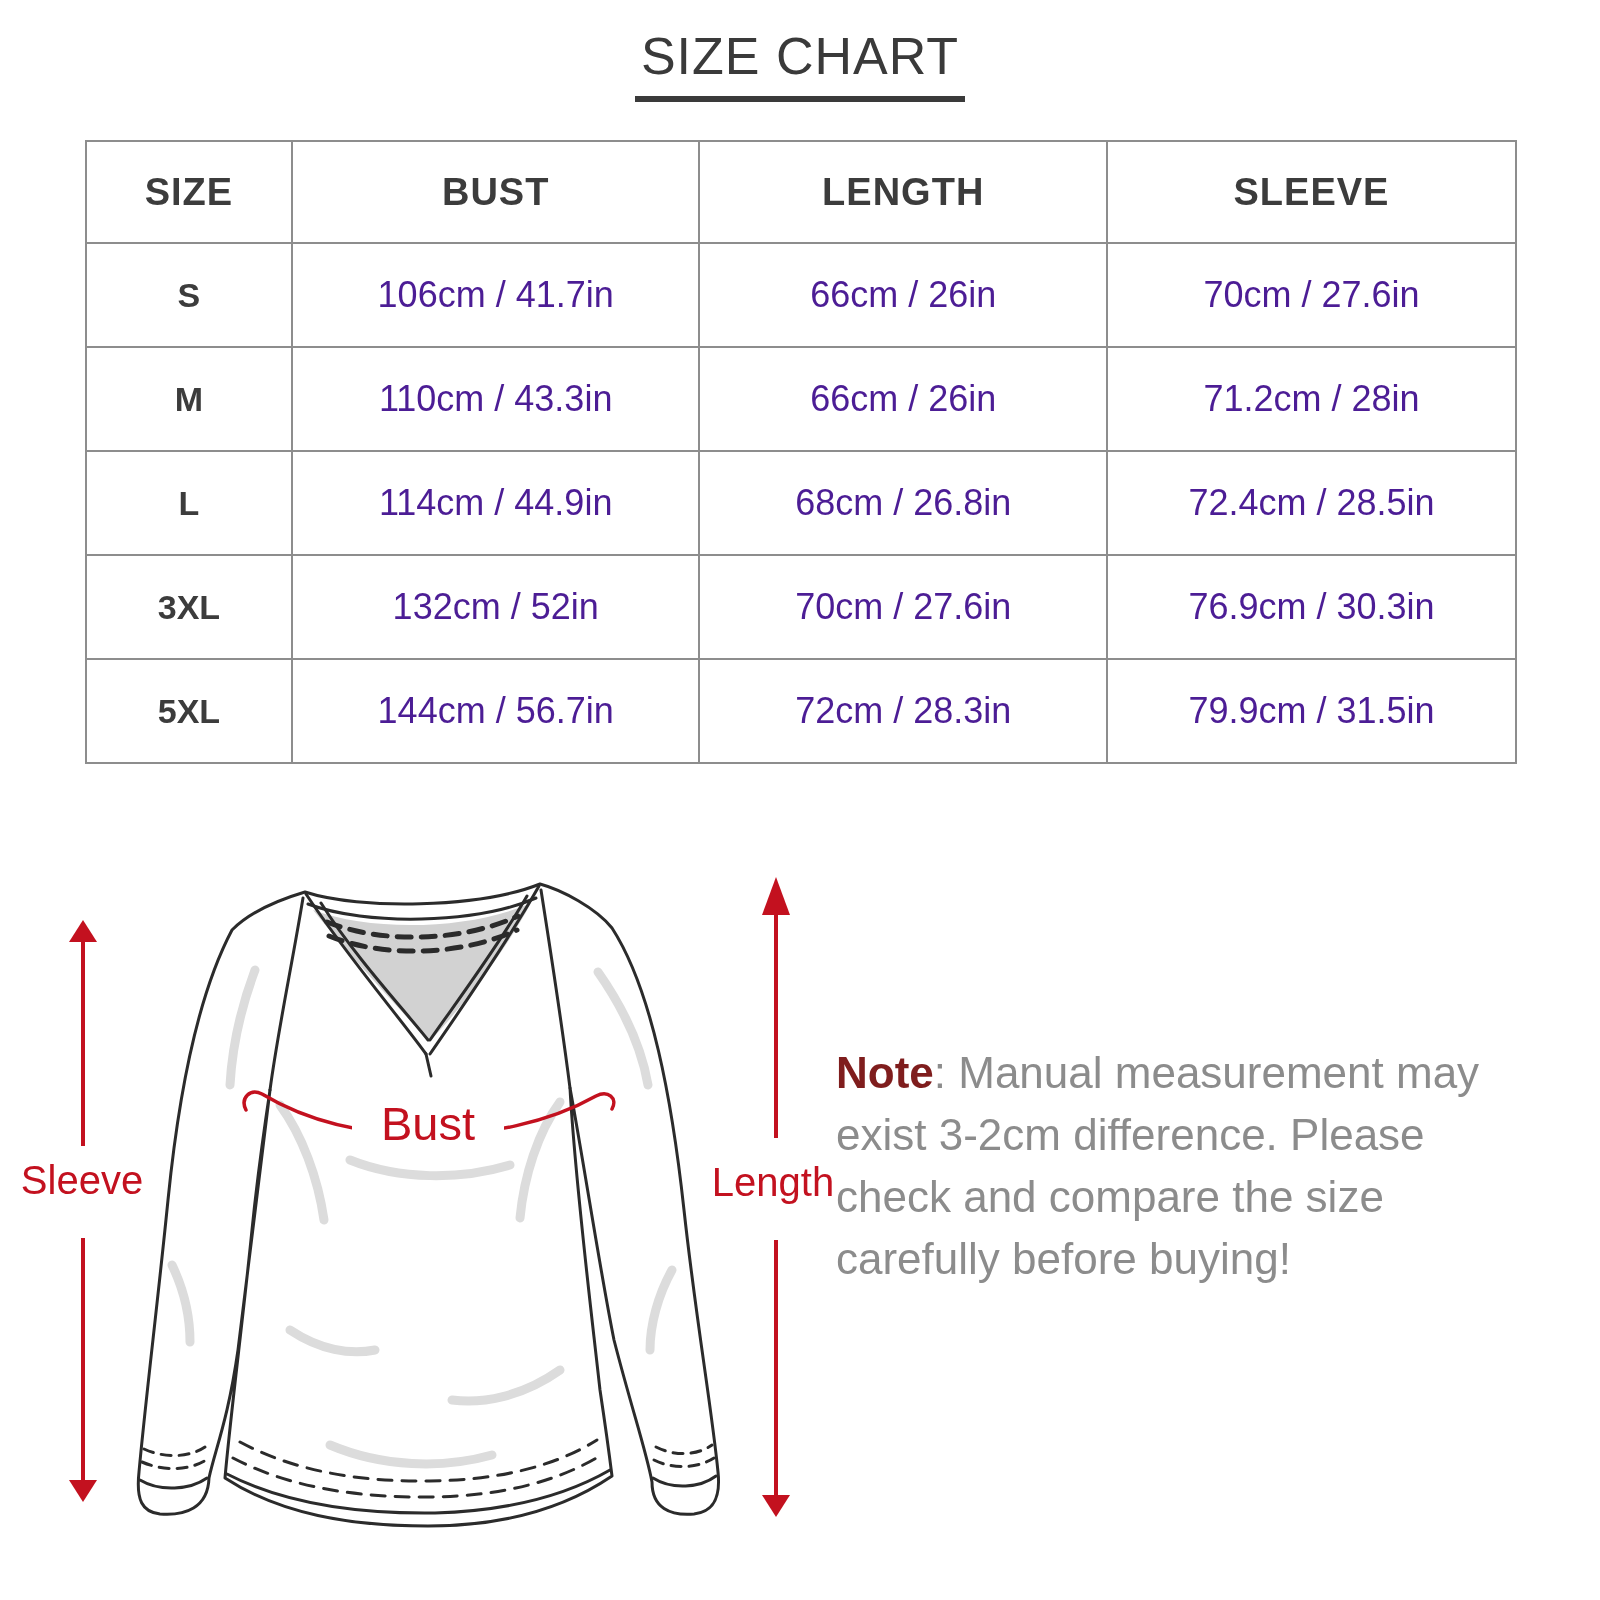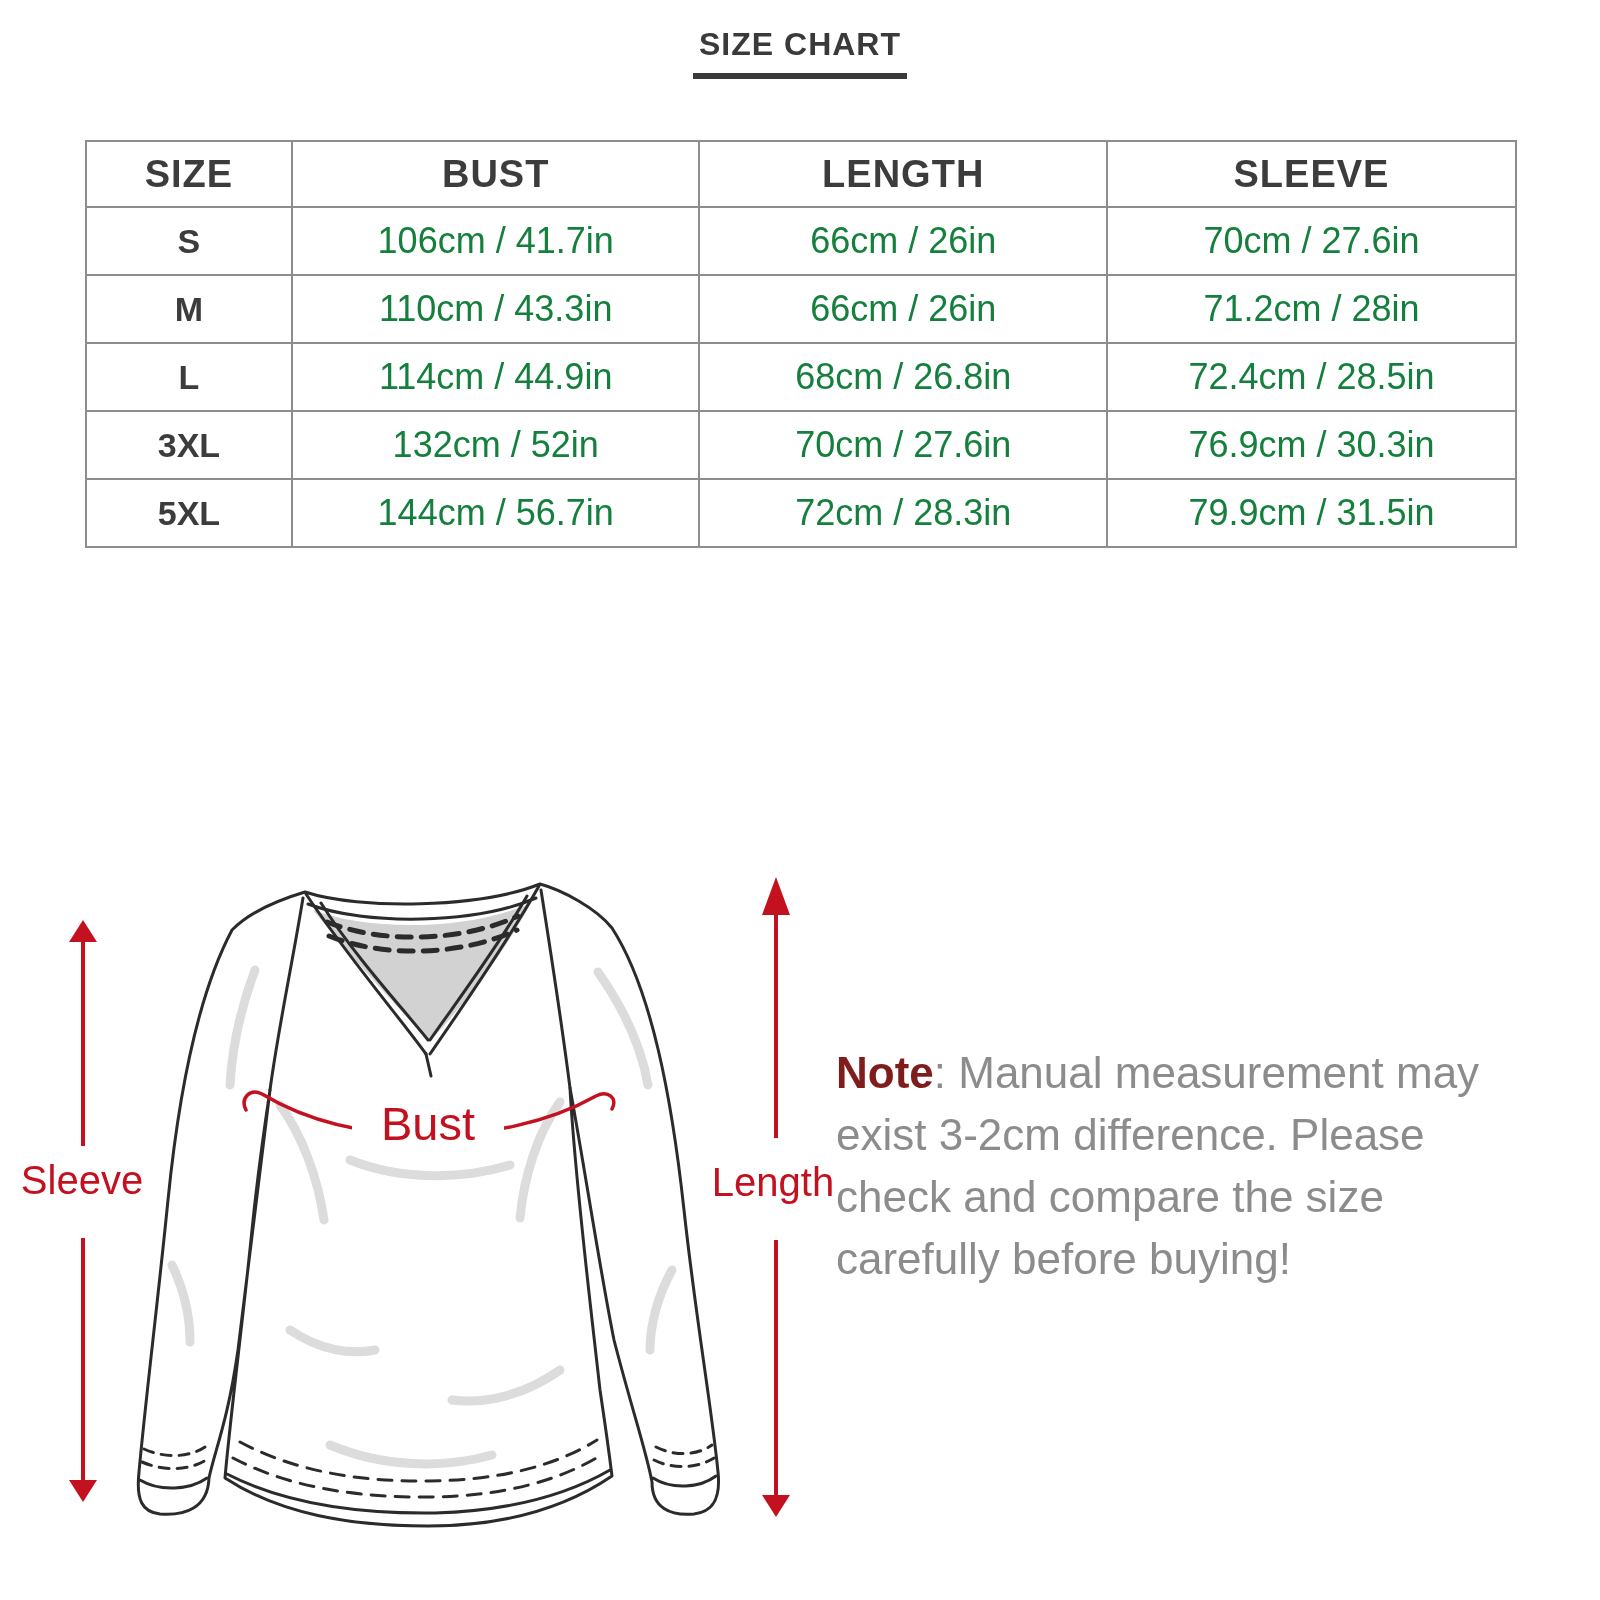--- a/index.html
+++ b/index.html
@@ -1,27 +1,27 @@
 <!DOCTYPE html>
 <html style="--accent: #c3111f;"><head>
 <meta charset="utf-8">
 <style>
   :root{ --accent:#c3111f; }
   html,body{margin:0;padding:0;background:#fff;}
   body{width:1600px;height:1600px;position:relative;font-family:"Liberation Sans","DejaVu Sans",sans-serif;}
   .page{position:absolute;left:0;top:0;width:1600px;height:1600px;background:#fff;overflow:hidden;}
 
   .title-wrap{position:absolute;top:26px;left:0;width:1600px;text-align:center;margin:0;}
-  .title{display:inline-block;font-size:32px;font-weight:bold;color:#3a3a3a;letter-spacing:1px;
+  .title{display:inline-block;font-size:52px;font-weight:normal;color:#3a3a3a;letter-spacing:1px;
          border-bottom:6px solid #3a3a3a;padding:0 6px 10px 6px;}
 
   table.size-table{position:absolute;left:85px;top:140px;width:1432px;border-collapse:collapse;table-layout:fixed;}
-  .size-table th,.size-table td{border:2px solid #8d8d8d;text-align:center;vertical-align:middle;padding:0;margin-left:12px;}
+  .size-table th,.size-table td{border:2px solid #8d8d8d;text-align:center;vertical-align:middle;padding:18px;margin-left:12px;}
   .size-table th{height:64px;font-size:38px;font-weight:bold;color:#3c3c3c;letter-spacing:1px;}
-  .size-table td{height:66px;font-size:36px;font-weight:normal;color:#15803d;}
+  .size-table td{height:66px;font-size:36px;font-weight:normal;color:#4c1d95;}
   .size-table td.size-col{font-size:34px;font-weight:bold;color:#3c3c3c;}
 
   svg.diagram{position:absolute;left:0;top:850px;width:860px;height:740px;}
   .outline{stroke:#2b2b2b;stroke-width:3;fill:none;stroke-linecap:round;stroke-linejoin:round;}
   .outline-fill{stroke:#2b2b2b;stroke-width:3;fill:#ffffff;stroke-linecap:round;stroke-linejoin:round;}
   .wrinkle{stroke:#dcdcdc;stroke-width:9;fill:none;stroke-linecap:round;}
   .red-line{stroke:var(--accent);stroke-width:4;fill:none;}
   .red-arc{stroke:var(--accent);stroke-width:3.5;fill:none;stroke-linecap:round;}
   .red-head{fill:var(--accent);stroke:none;}
   .red-text{fill:var(--accent);font-size:40px;}

